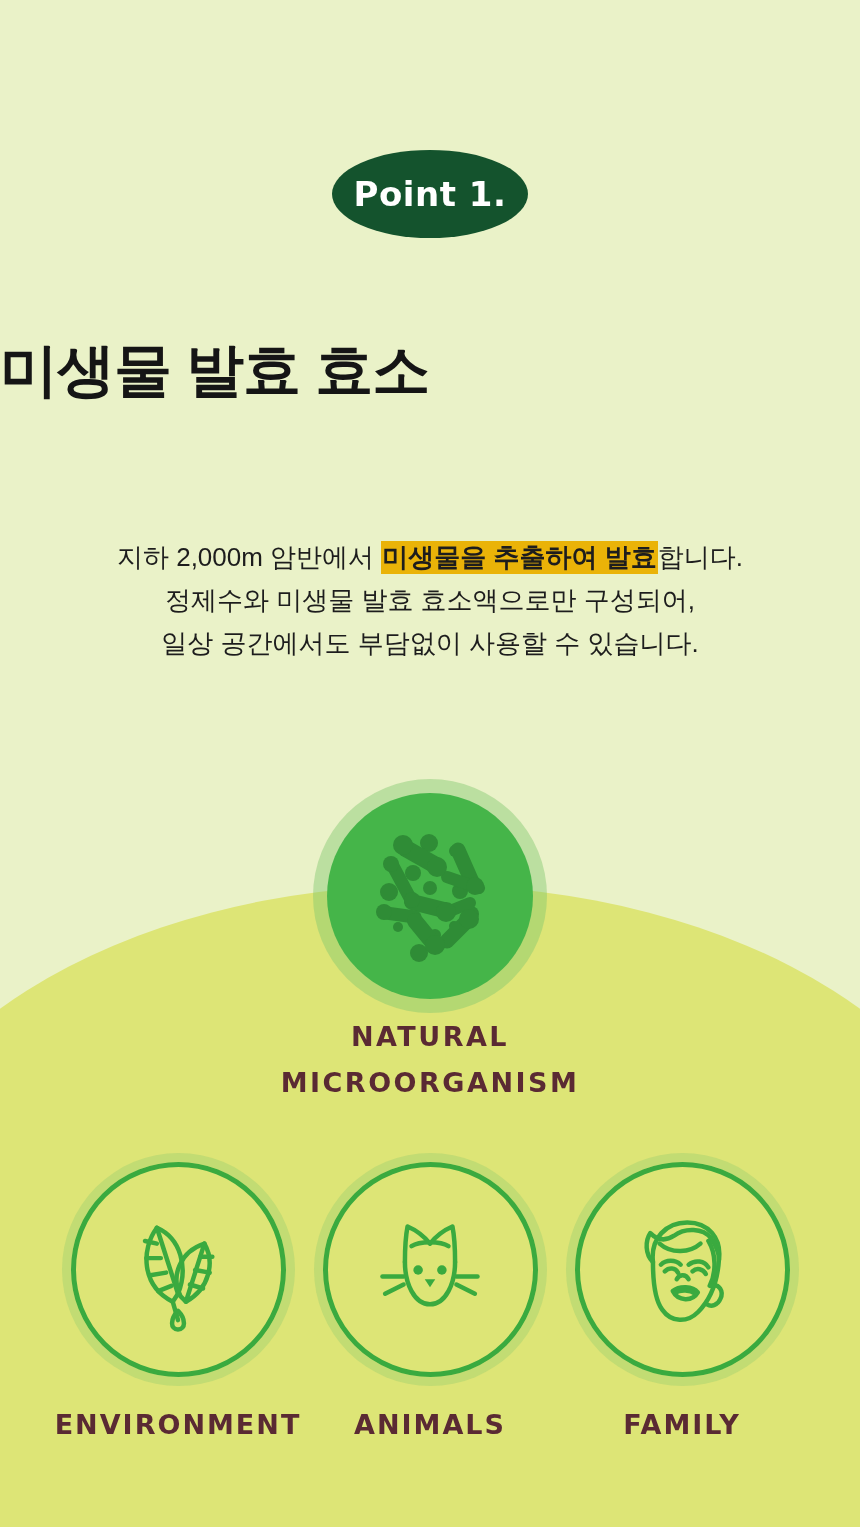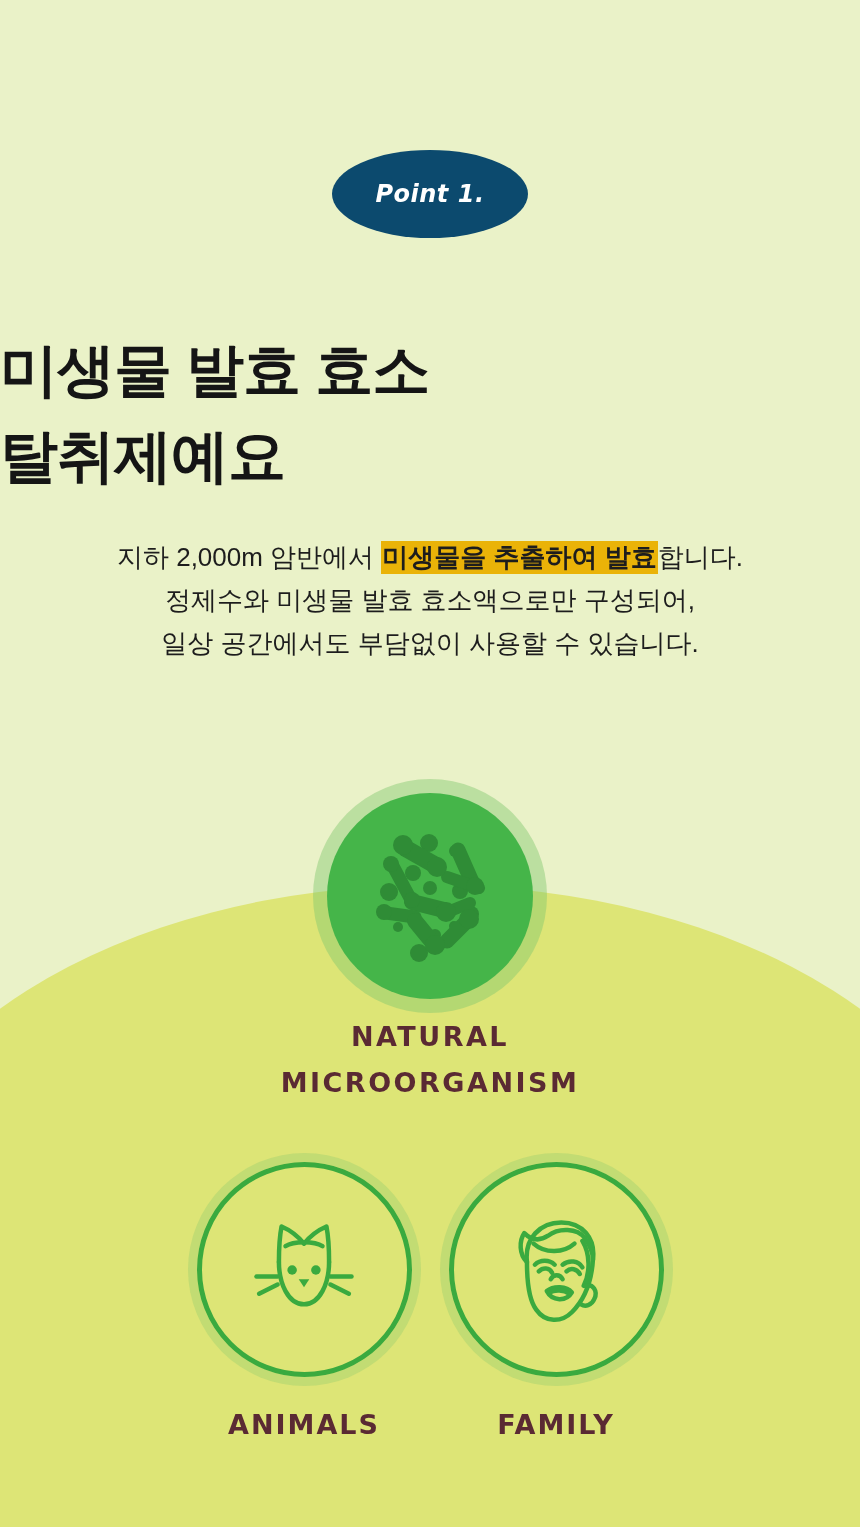--- a/index.html
+++ b/index.html
@@ -39,30 +39,29 @@
     right: 0;
     top: 150px;
     display: flex;
     justify-content: center;
     z-index: 3;
   }
   .point-badge {
     width: 196px;
     height: 88px;
     border-radius: 50%;
-    background: #0c4a6e;
+    background: #14532d;
     display: flex;
     align-items: center;
     justify-content: center;
     color: #ffffff;
-    font-size: 24px;
+    font-size: 34px;
     font-weight: bold;
     letter-spacing: 0.5px;
     font-family: "DejaVu Sans", sans-serif;
-    font-style: italic;
   }
 
   
   .headline {
     position: absolute;
     left: 0;
     right: 0;
     top: 288px;
     color: #151515;
     font-size: 58px;
@@ -190,21 +189,20 @@
 <div class="page">
 
   <div class="bg-dome"></div>
 
   <div class="badge-wrap">
     <div class="point-badge">Point 1.</div>
   </div>
 
   <h1 class="headline">
     <span class="line">미생물 발효 효소</span>
-    <span class="line">탈취제예요</span>
   </h1>
 
   <div class="body-copy">
     <span class="line"><span>지하 2,000m 암반에서 </span><span class="hl">미생물을 추출하여 발효</span><span>합니다.</span></span>
     <span class="line">정제수와 미생물 발효 효소액으로만 구성되어,</span>
     <span class="line">일상 공간에서도 부담없이 사용할 수 있습니다.</span>
   </div>
 
   <div class="micro-wrap">
     <div class="micro-circle">
@@ -248,20 +246,40 @@
     </div>
   </div>
 
   <div class="micro-caption">
     <span class="line">NATURAL</span>
     <span class="line">MICROORGANISM</span>
   </div>
 
   <div class="features">
 
+    <div class="feature">
+      <div class="feature-ring">
+        <svg viewBox="0 0 100 100" fill="none" stroke="#3aaa3f" stroke-width="3.4" stroke-linecap="round" stroke-linejoin="round" aria-hidden="true">
+          <path d="M46 74 C22 62 22 34 34 18 C52 26 58 48 50 68 Z"></path>
+          <path d="M34 18 L50 68"></path>
+          <path d="M34 30 L25 28"></path>
+            <path d="M37 41 L26 41"></path>
+            <path d="M41 52 L29 54"></path>
+          <path d="M45 62 L35 66"></path>
+          <path d="M52 70 C44 54 52 36 70 30 C78 44 74 64 56 74 Z"></path>
+          <path d="M70 30 L56 74"></path>
+          <path d="M67 40 L76 40"></path>
+            <path d="M63 50 L74 52"></path>
+            <path d="M59 61 L69 64"></path>
+          <path d="M46 74 L50 88"></path>
+          <path d="M50 88 C44 94 44 102 50 102 C56 102 56 94 50 88 Z" transform="translate(0,-7)"></path>
+        </svg>
+      </div>
+      <div class="feature-label">ENVIRONMENT</div>
+    </div>
 
     <div class="feature">
       <div class="feature-ring">
         <svg viewBox="0 0 100 100" fill="none" stroke="#3aaa3f" stroke-width="3.4" stroke-linecap="round" stroke-linejoin="round" aria-hidden="true">
           <path d="M31 44 C31 30 32 22 33 17 C40 20 46 25 50 30"></path>
           <path d="M69 44 C69 30 68 22 67 17 C60 20 54 25 50 30"></path>
           <path d="M31 44 C31 60 38 76 50 76 C62 76 69 60 69 44"></path>
           <path d="M36 32 C42 28 58 28 64 32"></path>
           <circle cx="41" cy="50" r="3.6" fill="#3aaa3f" stroke="none"></circle>
           <circle cx="59" cy="50" r="3.6" fill="#3aaa3f" stroke="none"></circle>

